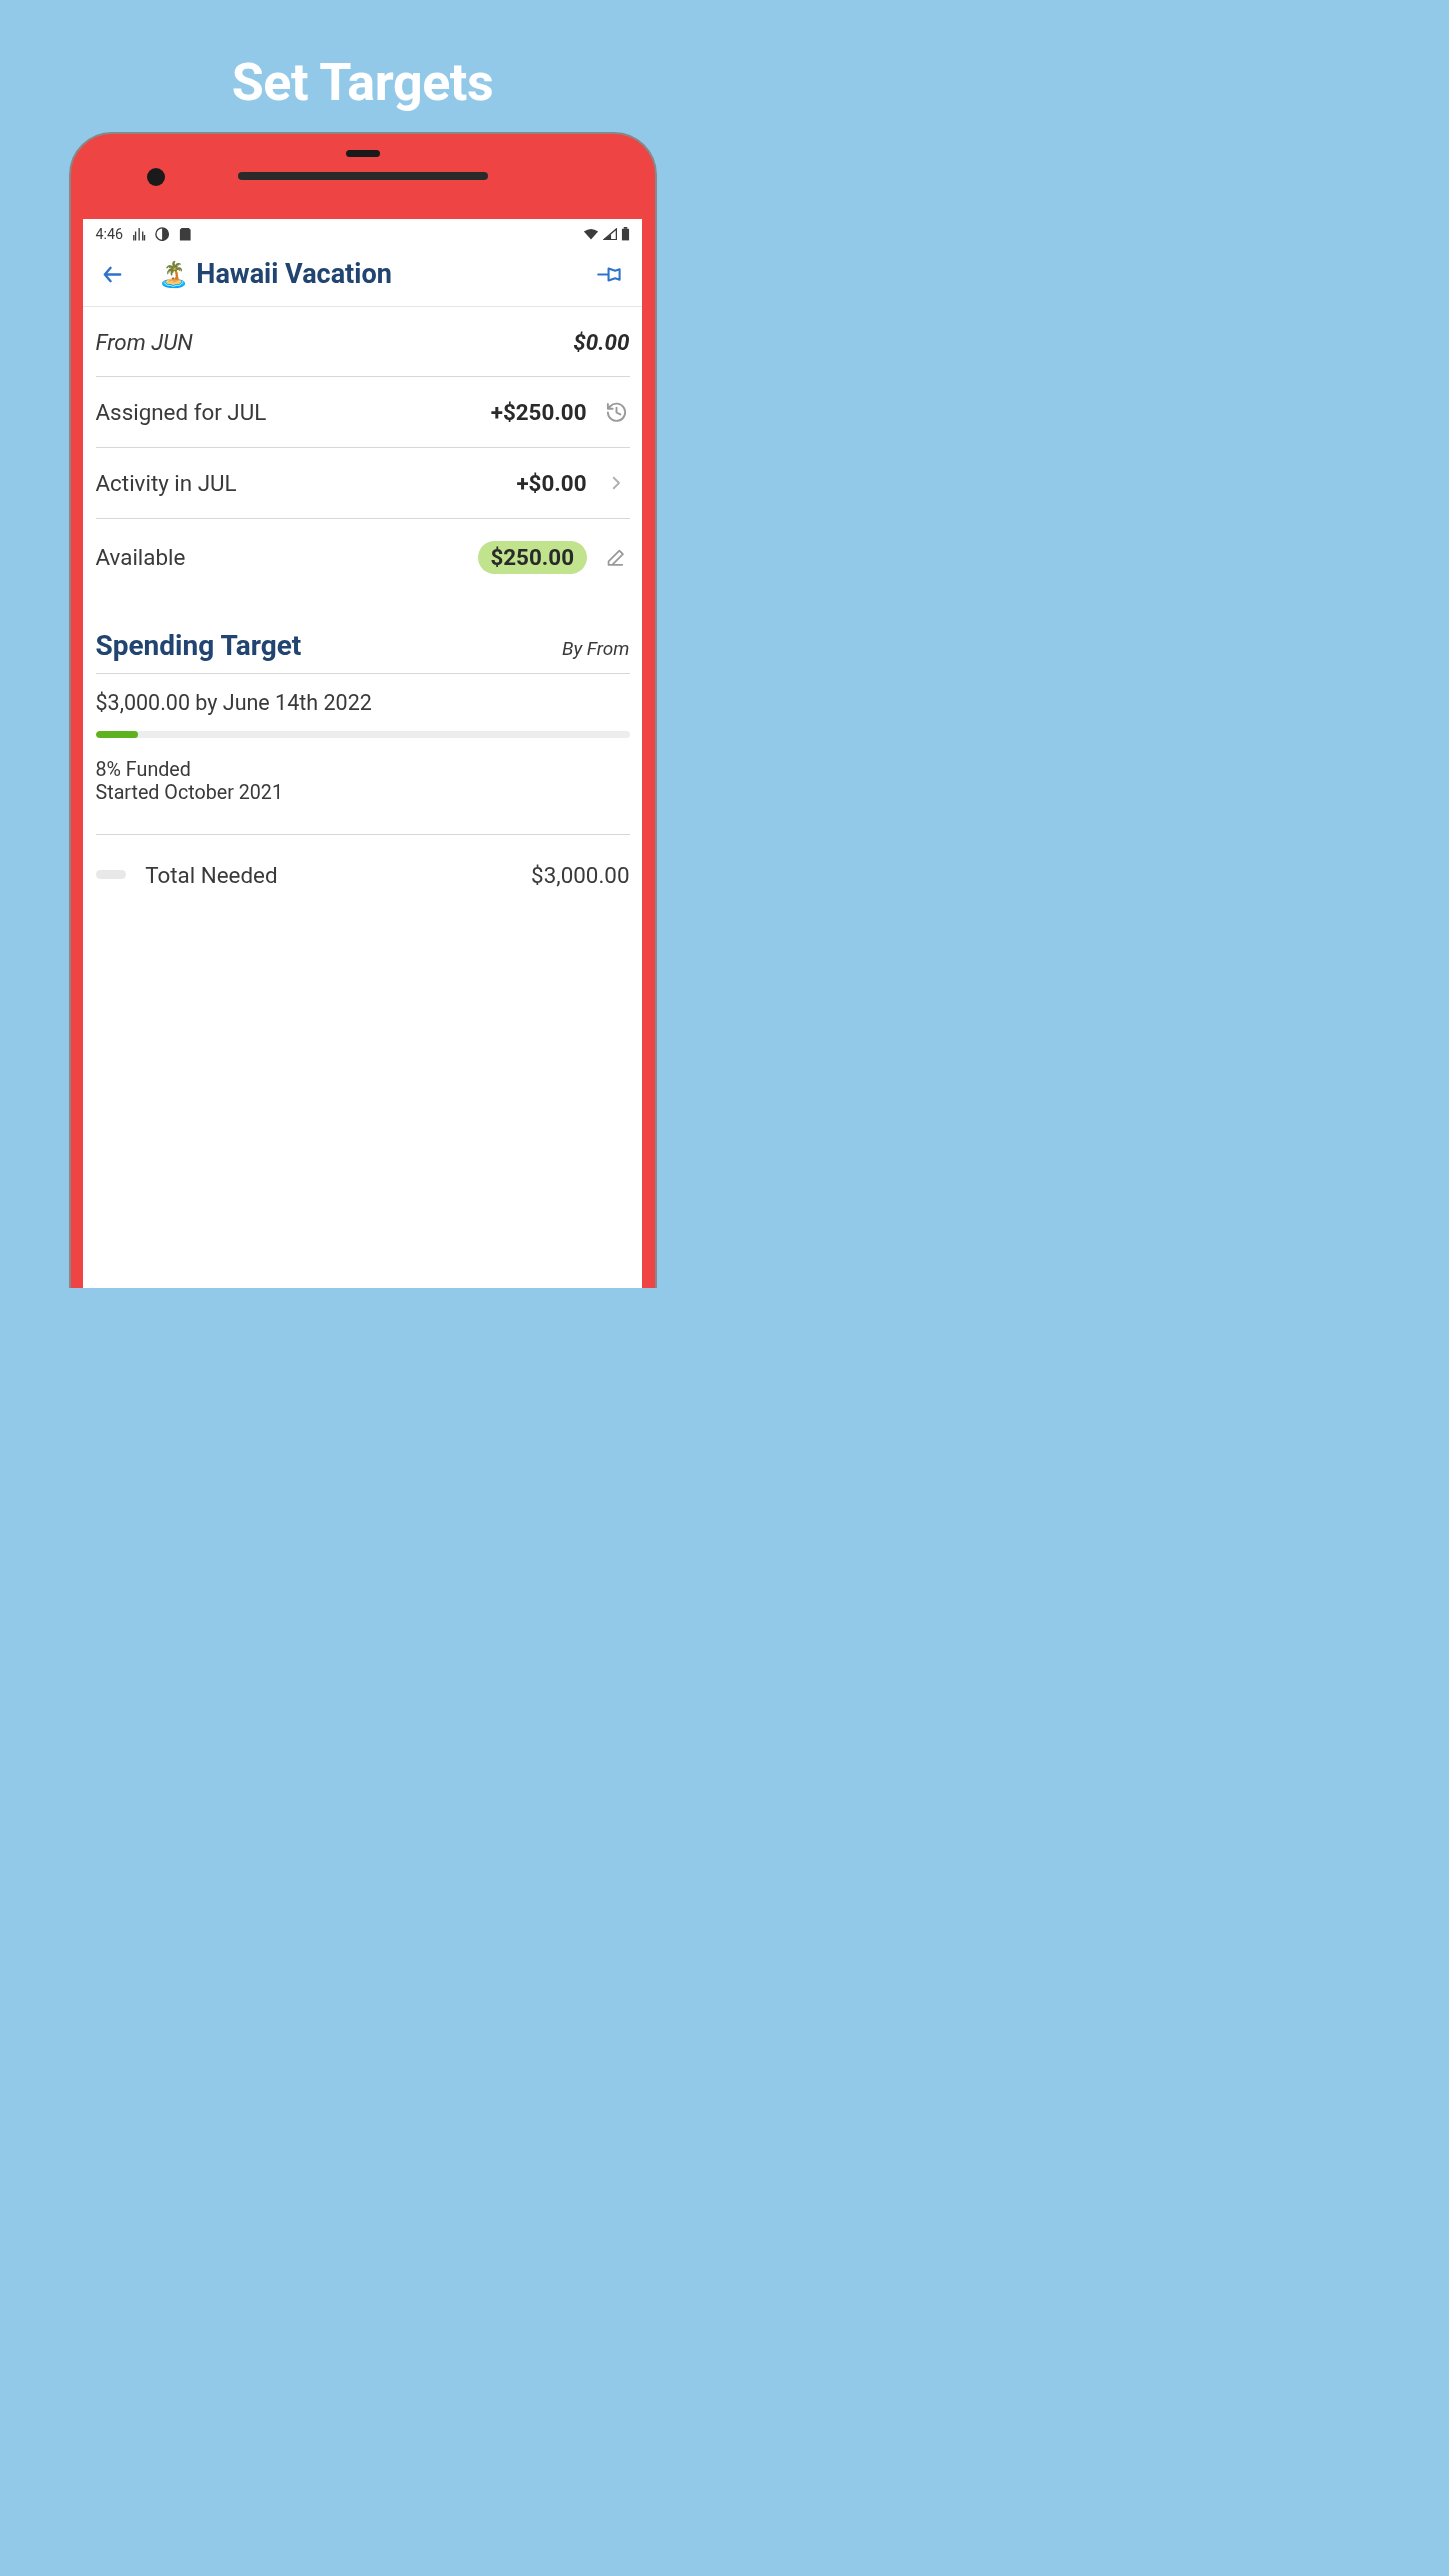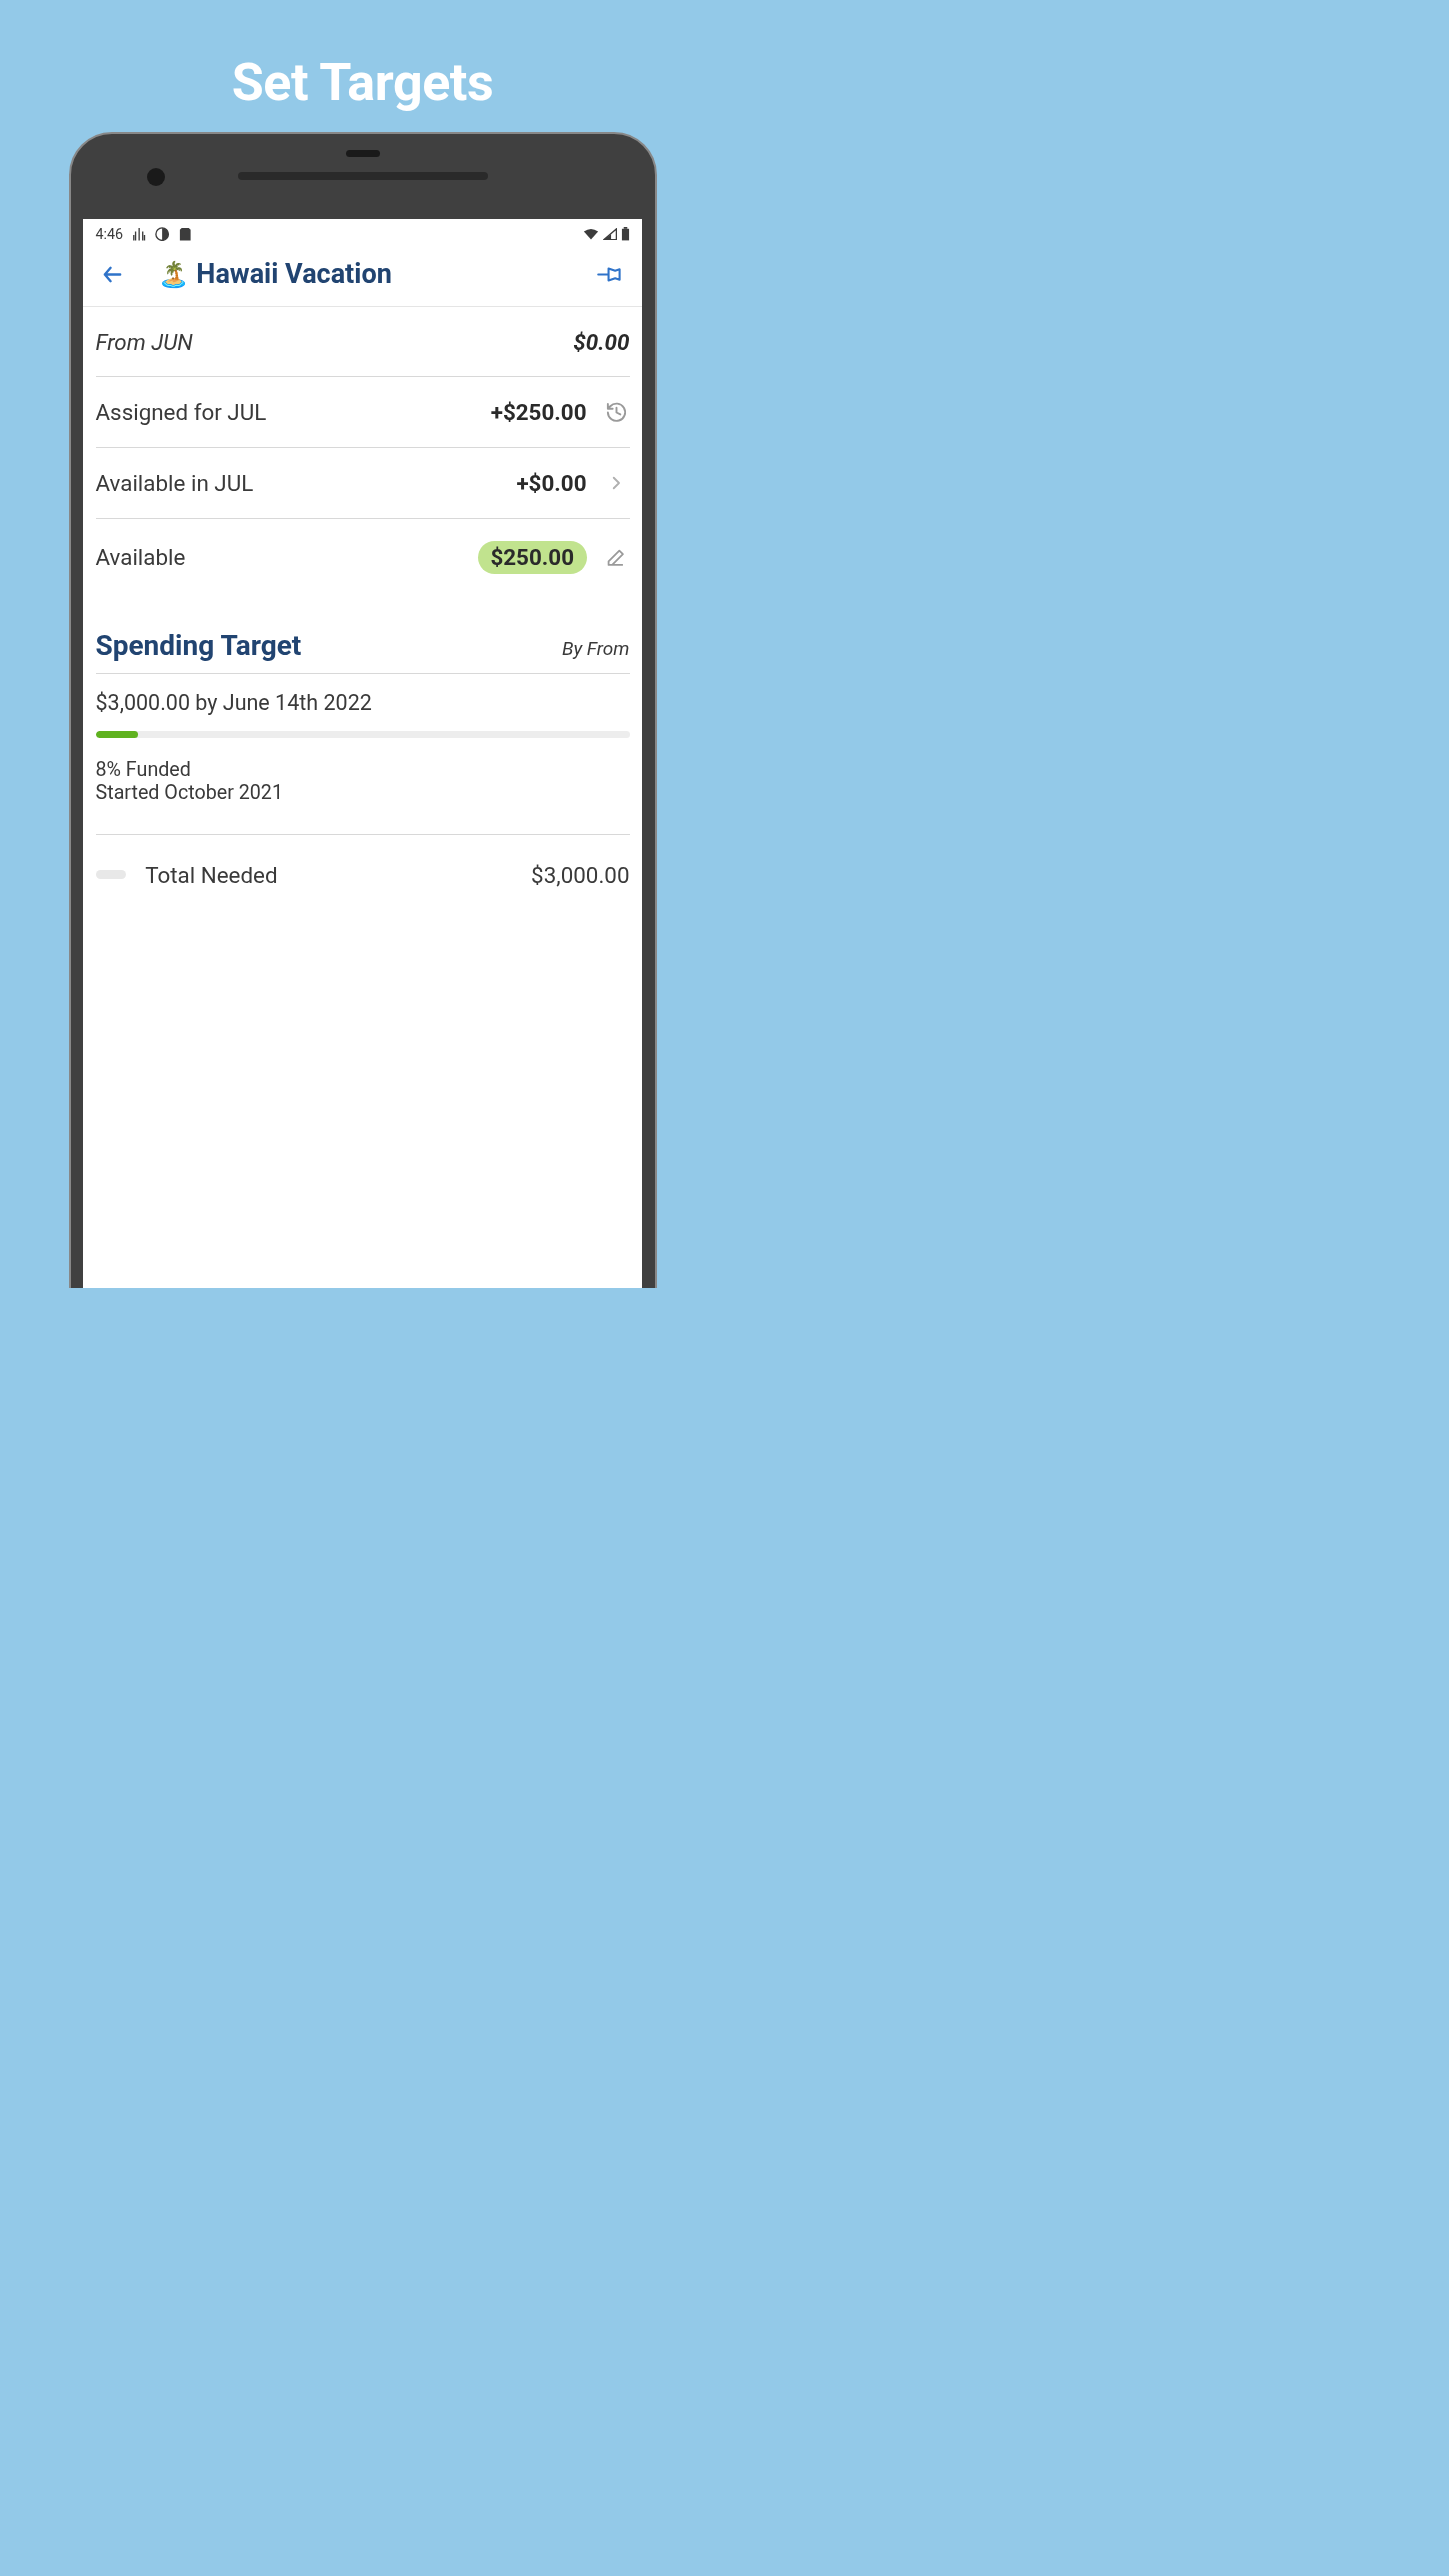--- a/index.html
+++ b/index.html
@@ -18,21 +18,21 @@
   font-weight: 700;
   padding-top: 52px;
   letter-spacing: -0.4px;
 }
 .phone-frame {
   position: absolute;
   left: 50%;
   transform: translateX(-50%);
   top: 132px;
   width: 588px;
-  background: #404040;
+  background: #ef4444;
   border-radius: 43px 43px 0 0;
   border: 2.7px solid #888;
   padding: 85px 12.5px 0 12.5px;
 }
 .phone-speaker {
   position: absolute;
   top: 38px;
   left: 50%;
   transform: translateX(-50%);
   width: 250px;
@@ -285,21 +285,21 @@
       <div class="summary-row">
         <span class="row-label">Assigned for JUL</span>
         <span class="row-value posplus">+$250.00</span>
         <span class="row-trail-icon">
           <svg width="23" height="23" viewBox="0 0 24 24">
               <path d="M3 12 A9 9 0 1 0 5.5 5.5 L3 8 M3 3 L3 8 L8 8 M12 7 L12 12 L16 14" stroke="#9a9a9a" stroke-width="2" fill="none" stroke-linecap="round" stroke-linejoin="round"></path>
             </svg>
         </span>
       </div>
       <div class="summary-row">
-        <span class="row-label">Available in JUL</span>
+        <span class="row-label">Activity in JUL</span>
         <span class="row-value posplus">+$0.00</span>
         <span class="row-trail-icon">
           <svg width="18" height="18" viewBox="0 0 24 24">
               <path d="M9 5 L16 12 L9 19" stroke="#b0b0b0" stroke-width="2.5" fill="none" stroke-linecap="round" stroke-linejoin="round"></path>
             </svg>
         </span>
       </div>
       <div class="summary-row" style="border-bottom:none;">
         <span class="row-label">Available</span>
         <span class="available-pill">$250.00</span>

